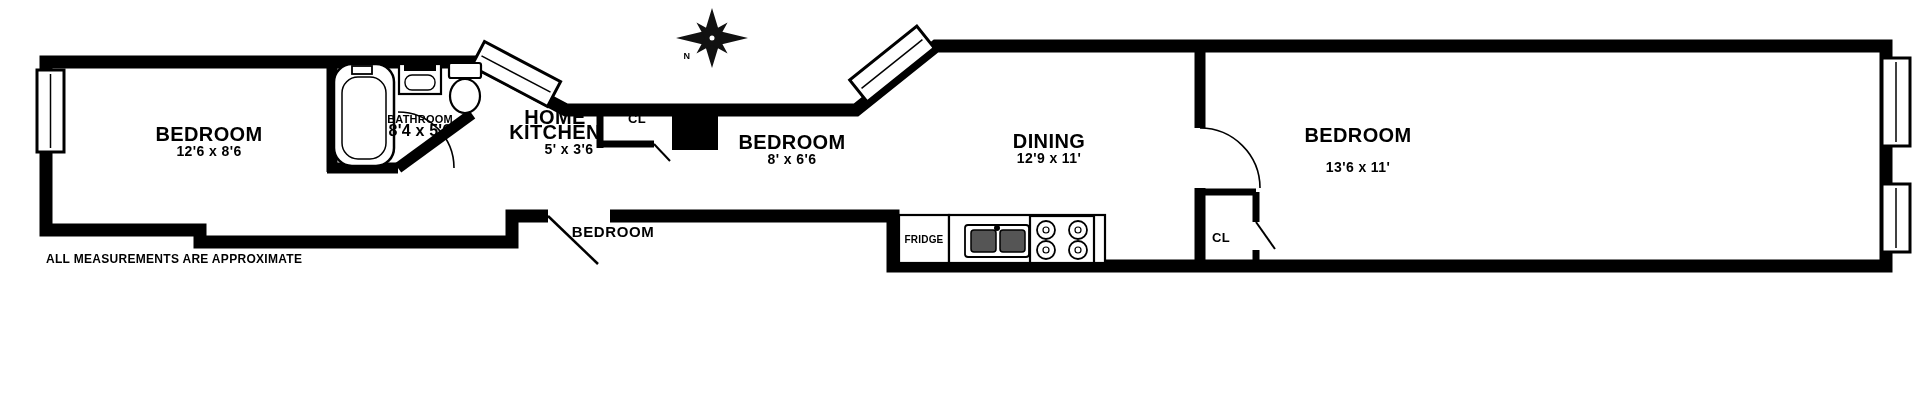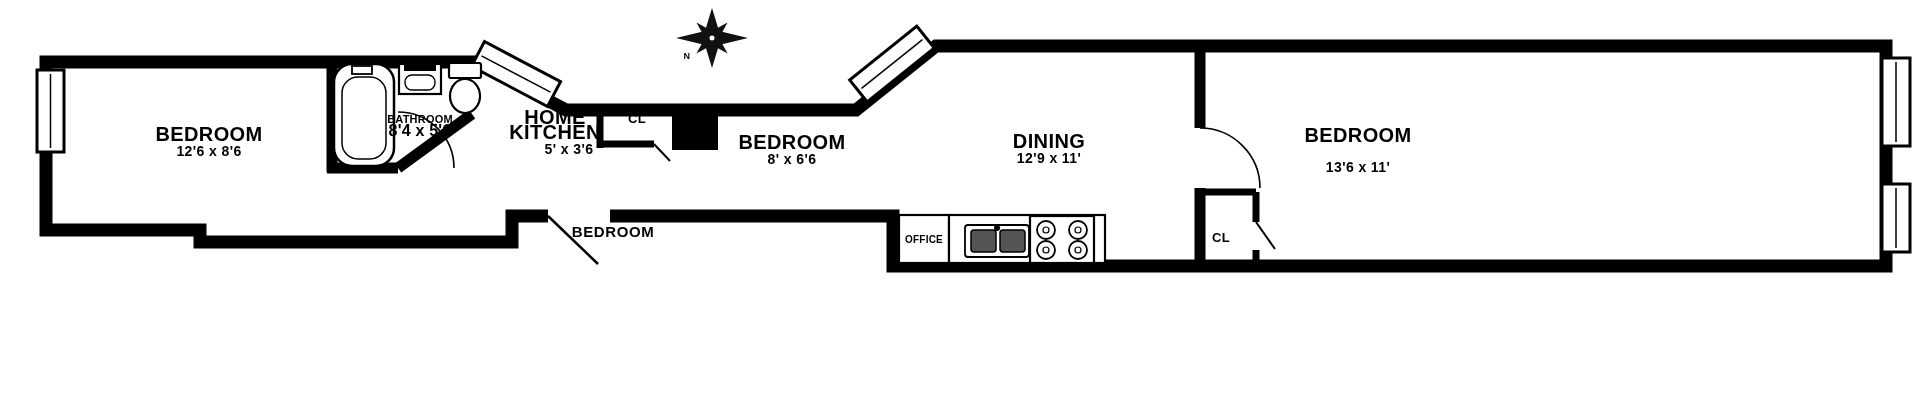--- a/index.html
+++ b/index.html
@@ -167,18 +167,19 @@
   <div class="lbl room-name" style="left:1049px; top:141px">DINING</div>
   <div class="lbl room-dims" style="left:1049px; top:158px">12'9 x 11'</div>
 
   <div class="lbl cl" style="left:1221px; top:237px">CL</div>
 
   <div class="lbl room-name" style="left:1358px; top:135px">BEDROOM</div>
   <div class="lbl room-dims" style="left:1358px; top:167px">13'6 x 11'</div>
 
   <div class="lbl entrance-lbl" style="left:613px; top:231px">BEDROOM</div>
 
-  <div class="lbl fridge-lbl" style="left:924px; top:239px">OFFICE</div>
+  <div class="lbl fridge-lbl" style="left:924px; top:239px">FRIDGE</div>
 
   <div class="lbl north-lbl" style="left:687px; top:56px">N</div>
 
+  <div class="disclaimer">ALL MEASUREMENTS ARE APPROXIMATE</div>
 
 </div>
 
 </body></html>

